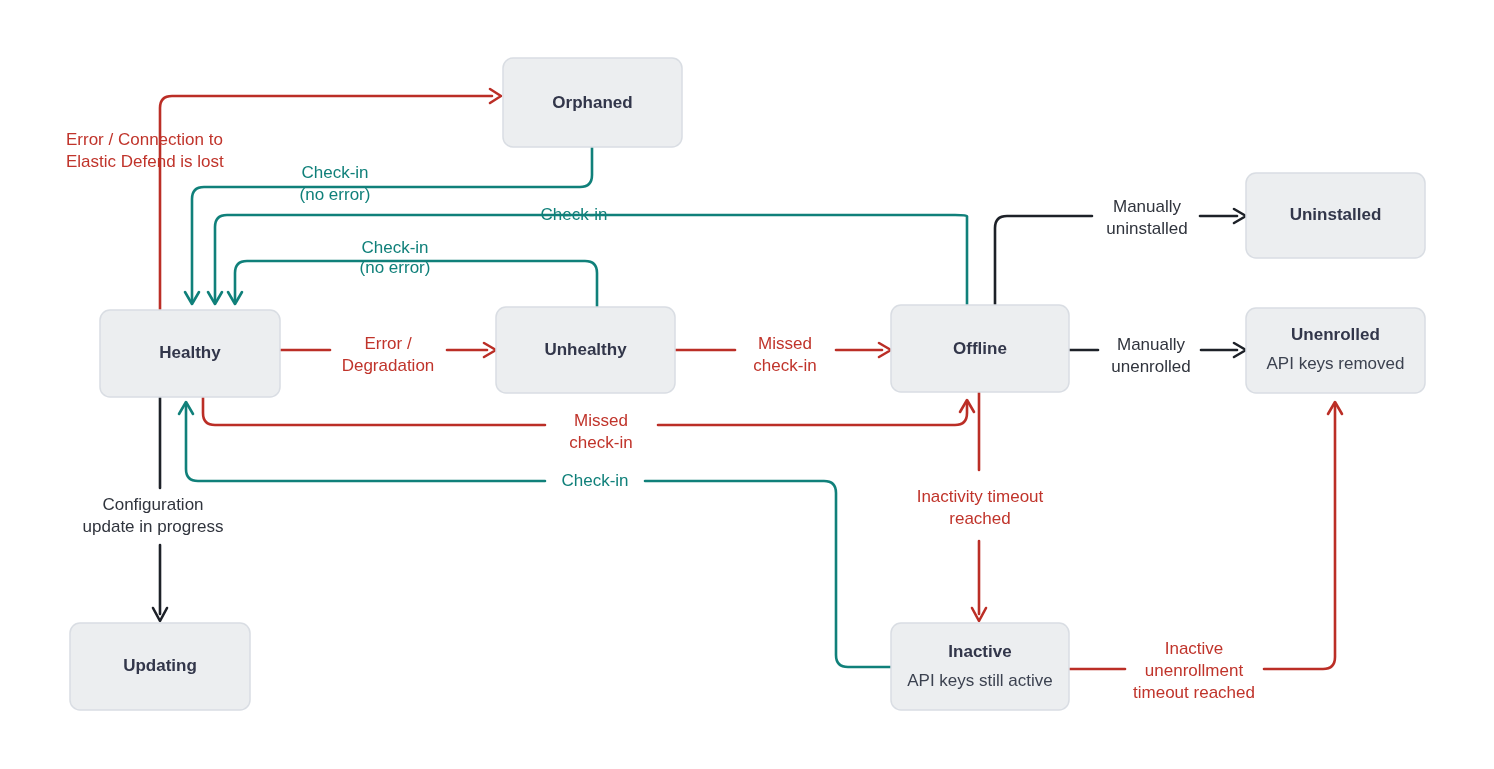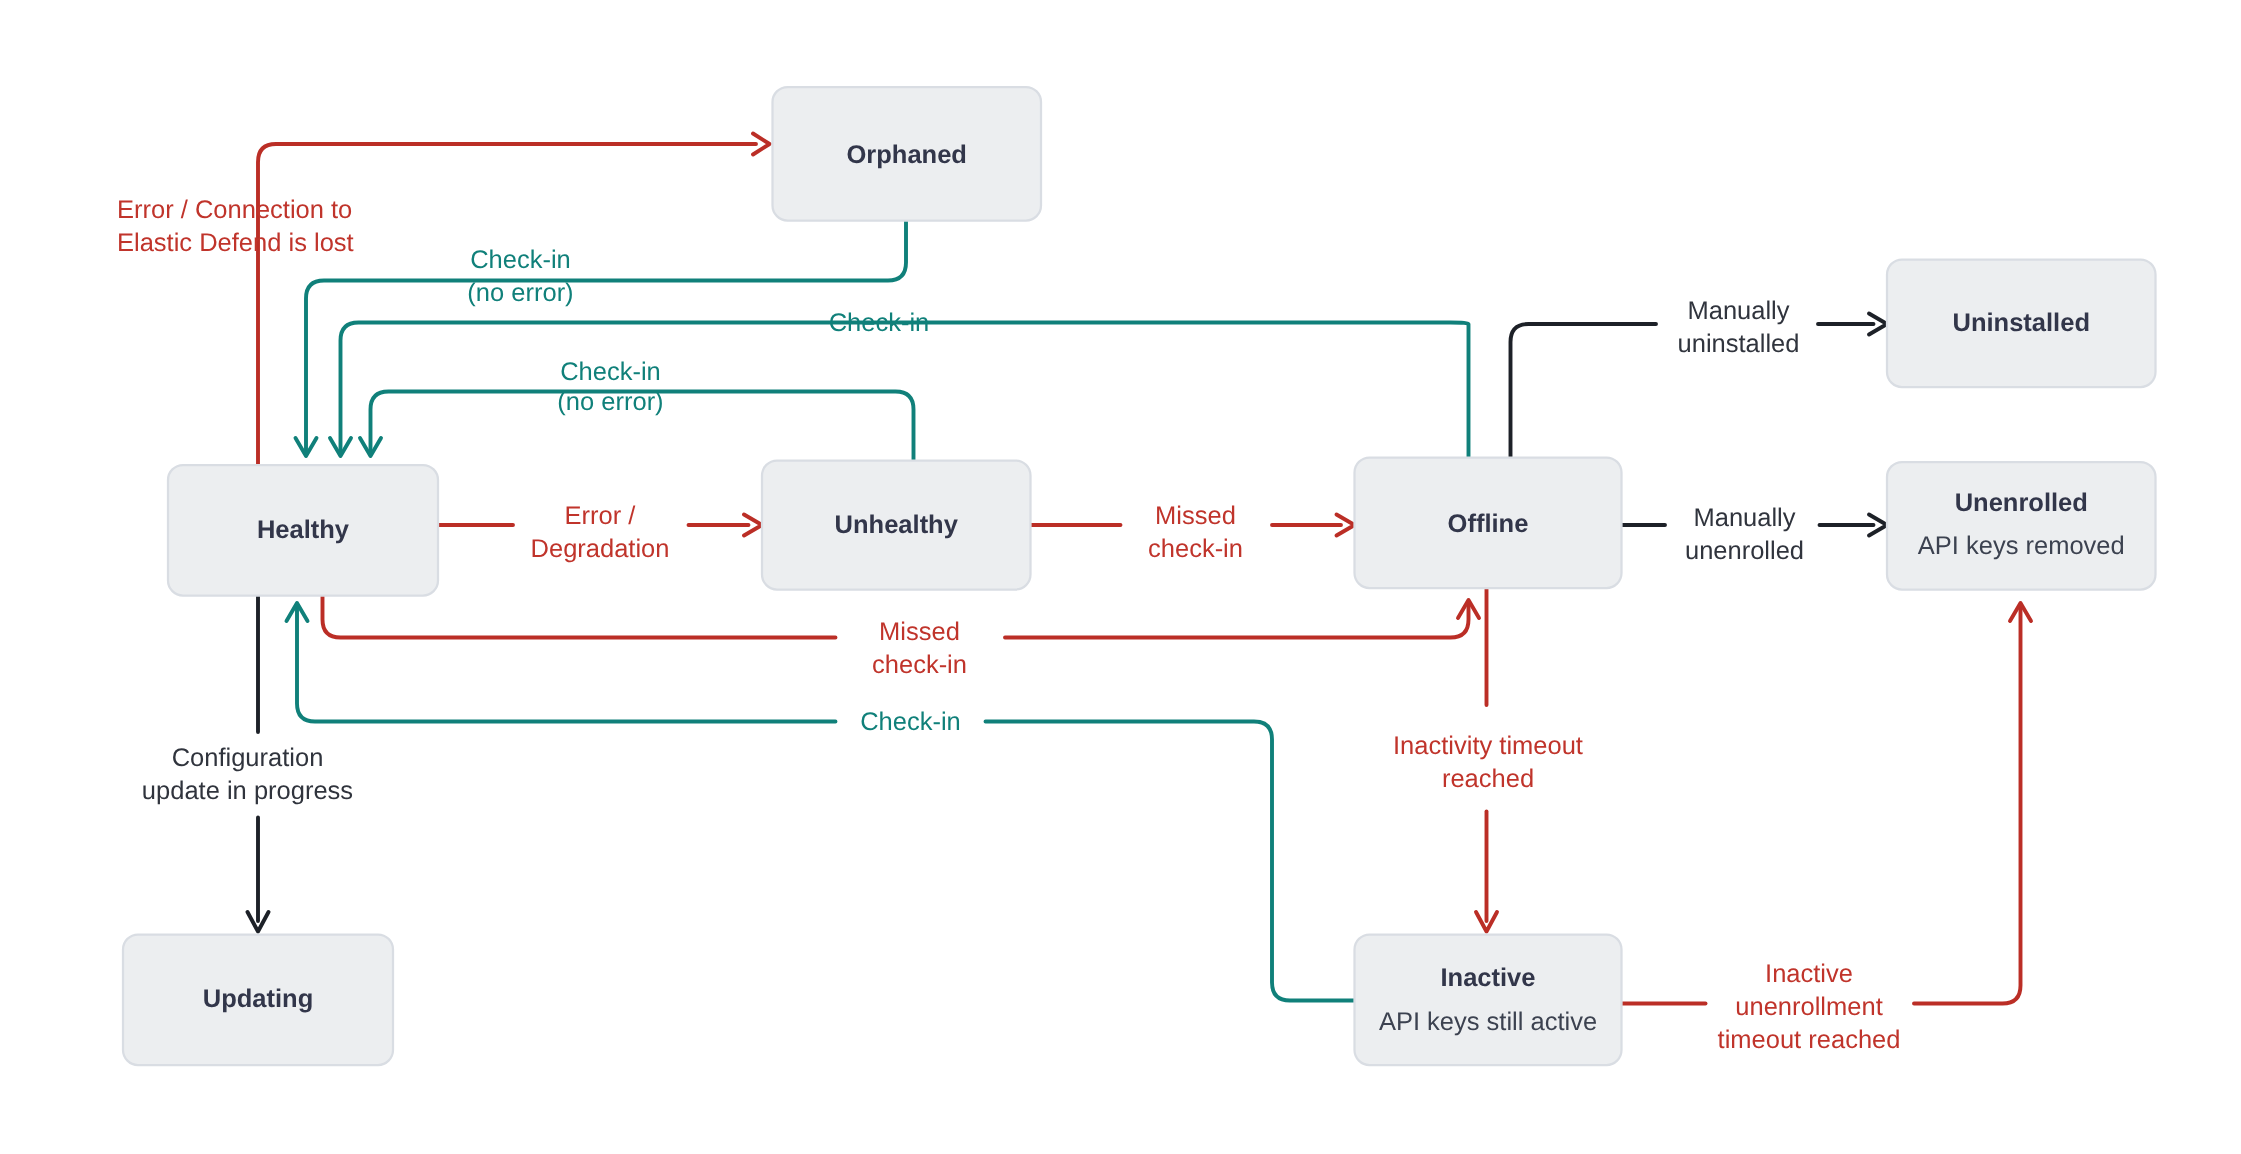--- a/index.html
+++ b/index.html
@@ -10,21 +10,20 @@
   body {
     width: 1494px;
     height: 769px;
     font-family: "Liberation Sans", sans-serif;
     overflow: hidden;
   }
   #diagram-root {
     position: relative;
     width: 1382px;
     height: 769px;
-    margin-left: 12px;
   }
   svg.diagram {
     position: absolute;
     top: 0;
     left: 0;
     width: 1494px;
     height: 769px;
     display: block;
   }
   .node-rect {

